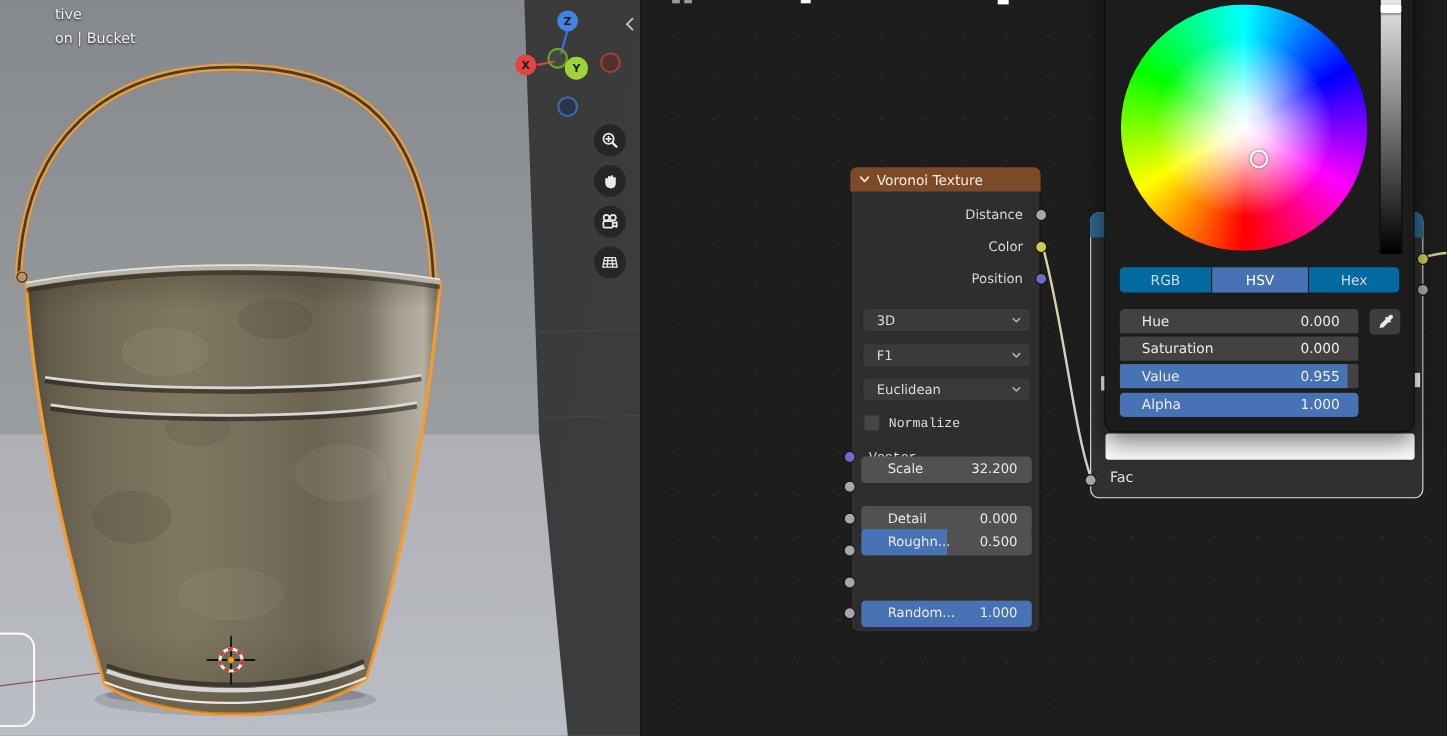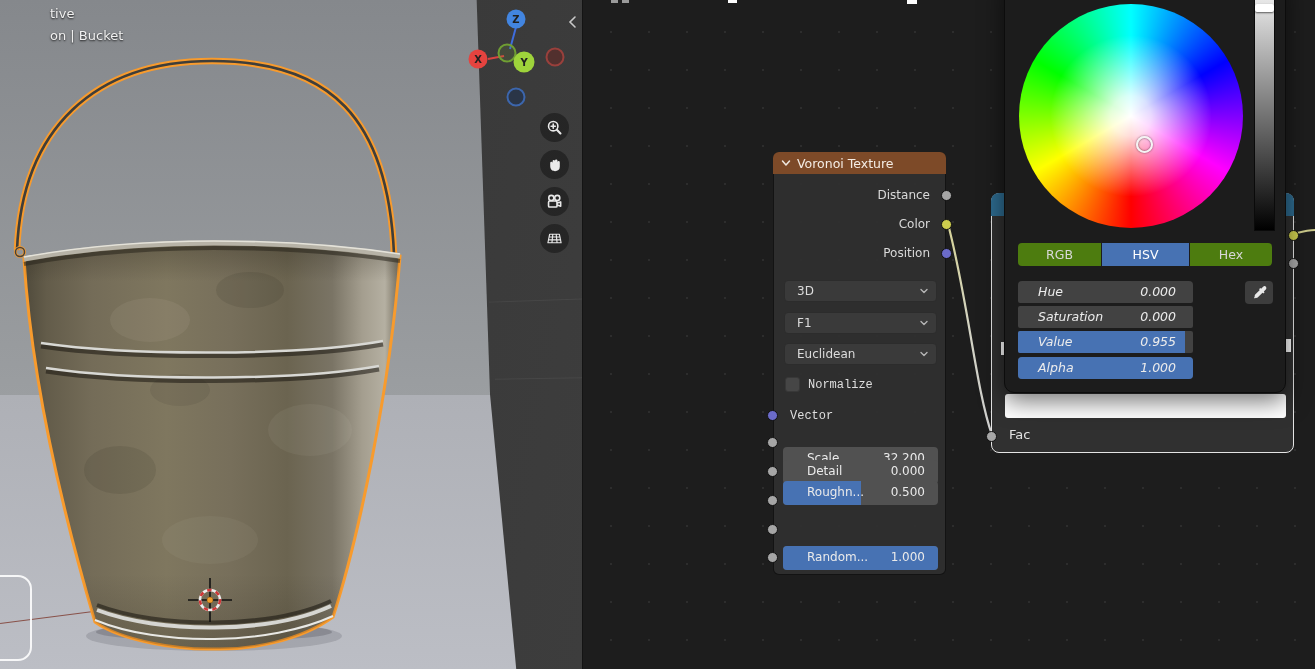--- a/index.html
+++ b/index.html
@@ -81,25 +81,25 @@
         conic-gradient(from 0deg,
           hsl(180,100%,50%), hsl(210,100%,50%), hsl(240,100%,50%), hsl(270,100%,50%),
           hsl(300,100%,50%), hsl(330,100%,50%), hsl(0,100%,50%),  hsl(30,100%,50%),
           hsl(60,100%,50%),  hsl(90,100%,50%), hsl(120,100%,50%), hsl(150,100%,50%), hsl(180,100%,50%)); }
   #wheel-cursor { position:absolute; left:117px; top:132px; width:17px; height:17px; border-radius:50%;
       border:2px solid #f4f4f4; box-shadow:0 0 2px rgba(0,0,0,.7) inset, 0 0 2px rgba(0,0,0,.6); }
   #value-slider { position:absolute; left:249px; top:0; width:21px; height:256px;
       background:linear-gradient(#ffffff, #000000); border:1px solid #0a0a0a; }
   #value-slider-handle { position:absolute; left:0; top:28px; width:19px; height:8px;
       background:#fff; border-radius:2px; box-shadow:0 1px 2px rgba(0,0,0,.6); }
-  .tab { position:absolute; top:268px; height:23px; background:#4d7c0f; color:#d8d8d8;
+  .tab { position:absolute; top:268px; height:23px; background:#0369a1; color:#d8d8d8;
       font-size:12.5px; display:flex; align-items:center; justify-content:center; }
   .tab.active { background:#4772b3; color:#fff; }
-  .pslider { position:absolute; left:13px; width:175px; height:22px; background:#424242;
-      border-radius:2px; overflow:hidden;font-style:italic; }
+  .pslider { position:absolute; left:13px; width:217px; height:22px; background:#424242;
+      border-radius:2px; overflow:hidden; }
   .pslider.first { border-radius:4px 4px 2px 2px; }
   .pslider.last  { border-radius:4px; }
   .pslider .fillbar { position:absolute; left:0; top:0; bottom:0; background:#4772b3; }
   .pslider .lbl { position:absolute; left:20px; top:3px; color:#ececec; font-size:12.5px; }
   .pslider .val { position:absolute; right:17px; top:3px; color:#ececec; font-size:12.5px; }
   #eyedropper-btn { position:absolute; left:240px; top:306px; width:28px; height:23px;
       background:#3d3d3d; border-radius:4px; display:flex; align-items:center; justify-content:center; }
 </style>
 </head>
 <body>
@@ -301,21 +301,21 @@
           <polyline points="3,4.5 6,7.5 9,4.5" fill="none" stroke="#b5b5b5" stroke-width="1.4" stroke-linecap="round" stroke-linejoin="round"></polyline>
         </svg>
     </div>
 
     <div id="normalize-box"></div>
     <div class="inline-label" style="left:34px; top:225px;">Normalize</div>
 
     <div class="socket sock-vector" style="left:-7px; top:257px;"></div>
     <div class="inline-label" style="left:16px; top:256px;">Vector</div>
 
-    <div class="slider" style="top:294px;text-align:center;">
+    <div class="slider" style="top:262px;text-align:center;">
       <div class="fillbar" style="width: 0%;"></div>
       <span class="lbl">Scale</span>
       <span class="val">32.200</span>
     </div>
     <div class="slider" style="top:307px;">
       <div class="fillbar" style="width: 0%;"></div>
       <span class="lbl">Detail</span>
       <span class="val">0.000</span>
     </div>
     <div class="slider" style="top:328px;">

